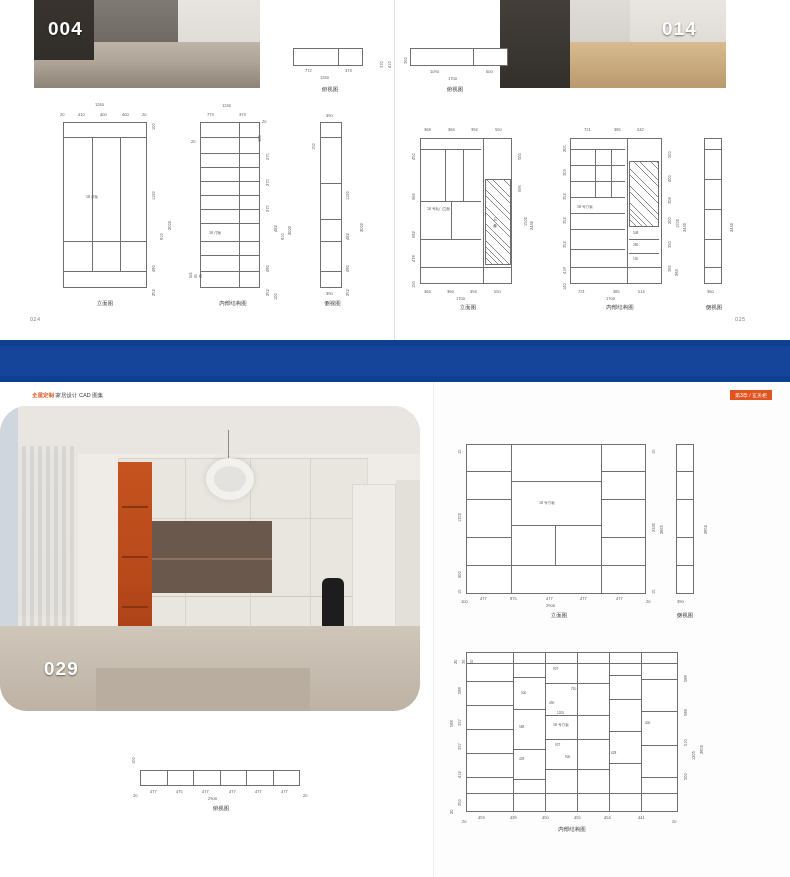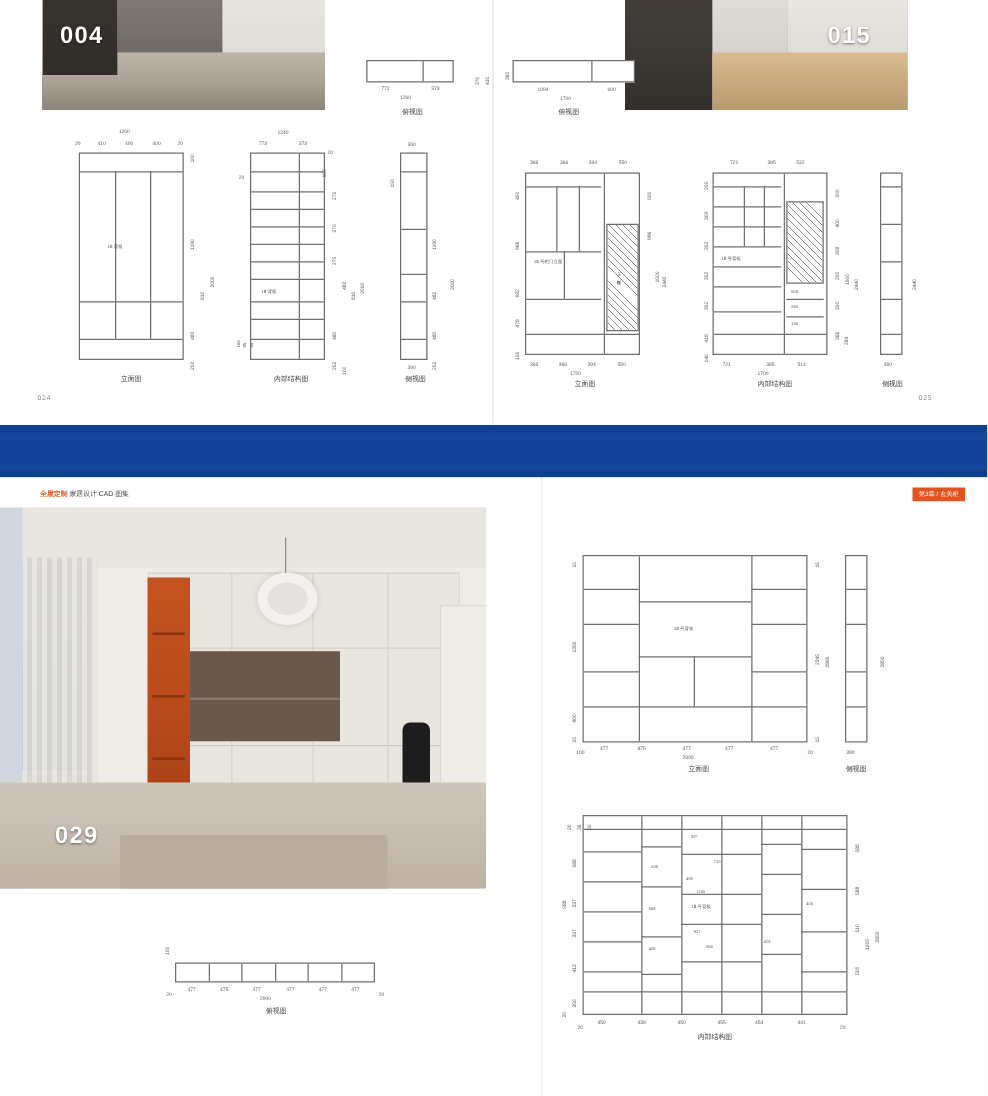--- a/index.html
+++ b/index.html
@@ -151,21 +151,21 @@
       <div class="abs" style="left:60px;top:82px;width:166px;height:46px;background:linear-gradient(180deg,#bdb3a6 0%,#9a9084 100%);"></div>
       <div class="abs" style="left:0;top:100px;width:226px;height:28px;background:linear-gradient(180deg,#b2a79a 0%,#8d8377 100%);"></div>
       <div class="bignum" style="left:14px;top:58px;">004</div>
     </div>
 
     <div class="abs photo" style="left:500px;top:-40px;width:226px;height:128px;">
       <div class="abs" style="left:0;top:0;width:70px;height:128px;background:linear-gradient(180deg,#4b453f 0%,#33302c 100%);"></div>
       <div class="abs" style="left:70px;top:0;width:60px;height:128px;background:linear-gradient(180deg,#e8e5e0 0%,#cbc6c0 100%);"></div>
       <div class="abs" style="left:130px;top:0;width:96px;height:96px;background:linear-gradient(180deg,#f2f0ec 0%,#ddd9d3 100%);"></div>
       <div class="abs" style="left:70px;top:82px;width:156px;height:46px;background:linear-gradient(180deg,#d8bb8e 0%,#b99a6e 100%);"></div>
-      <div class="bignum" style="left:162px;top:58px;">015</div>
+      <div class="bignum" style="left:162px;top:58px;">014</div>
     </div>
 
     <div class="cab" style="left:293px;top:48px;width:70px;height:18px;">
       <div class="sh shv" style="left:44px;"></div>
     </div>
     <div class="dim" style="left:305px;top:69px;">772</div>
     <div class="dim" style="left:345px;top:69px;">373</div>
     <div class="dim" style="left:320px;top:76px;">1260</div>
     <div class="dimv" style="left:380px;top:68px;">370</div>
     <div class="dimv" style="left:388px;top:68px;">410</div>
@@ -359,21 +359,21 @@
 
   <div id="bottom-spread">
 
     <div id="bottom-left-page">
 
       <div class="brand-line" style="left:32px;top:10px;">
         <span class="brand-accent">全屋定制</span>
         <span>家居设计 CAD 图集</span>
       </div>
 
-      <div class="hero" style="left:0;top:24px;width:389px;height:305px;">
+      <div class="hero" style="left:0;top:24px;width:420px;height:305px;border-radius:27px;">
         <div class="ceiling"></div>
         <div class="abs" style="left:0;top:0;right:0;height:305px;background:#efece8;"></div>
         <div class="abs" style="left:0;top:0;right:0;height:48px;background:#e9e6e1;"></div>
         <div class="window"></div>
         <div class="curtain"></div>
         <div class="abs" style="left:0;top:0;width:18px;height:305px;background:#cfd6dd;"></div>
 
         <div class="cabmass" style="left:118px;top:52px;width:250px;height:230px;box-shadow:inset 0 0 0 1px #dedad4;"></div>
         <div class="abs" style="left:118px;top:52px;width:250px;height:1px;background:#d6d2cc;"></div>
         <div class="abs" style="left:118px;top:112px;width:250px;height:1px;background:#d6d2cc;"></div>

